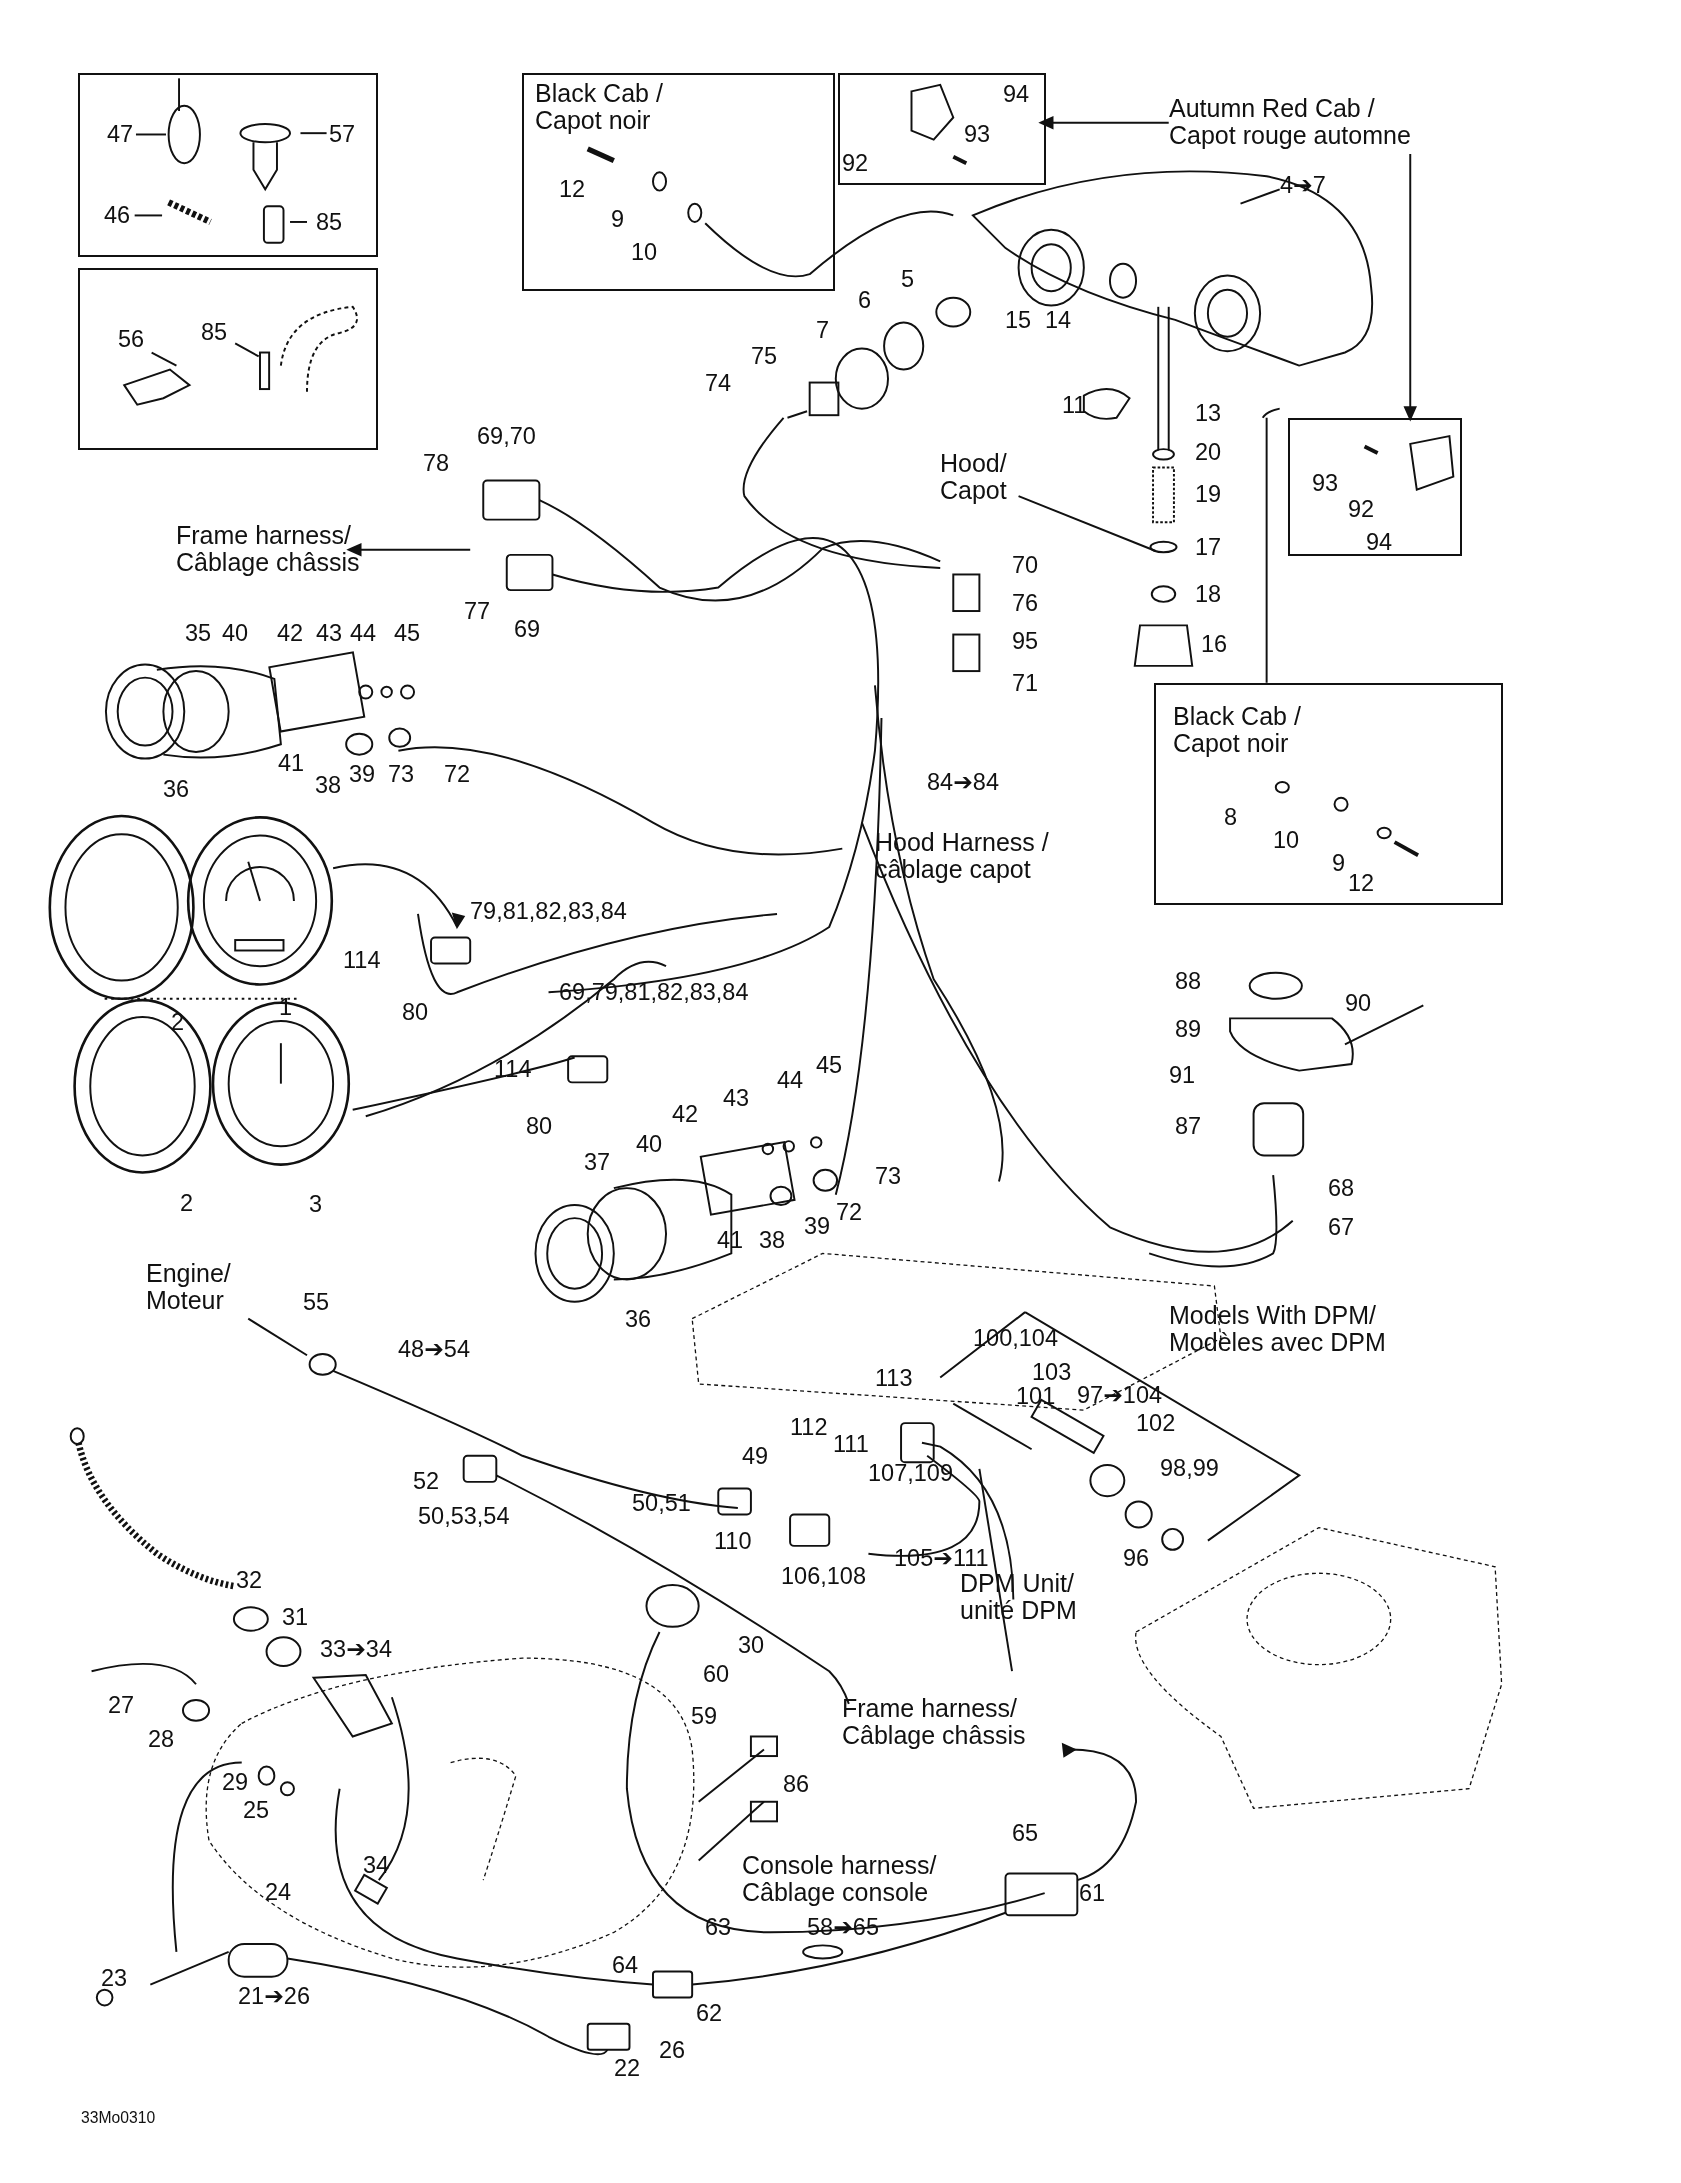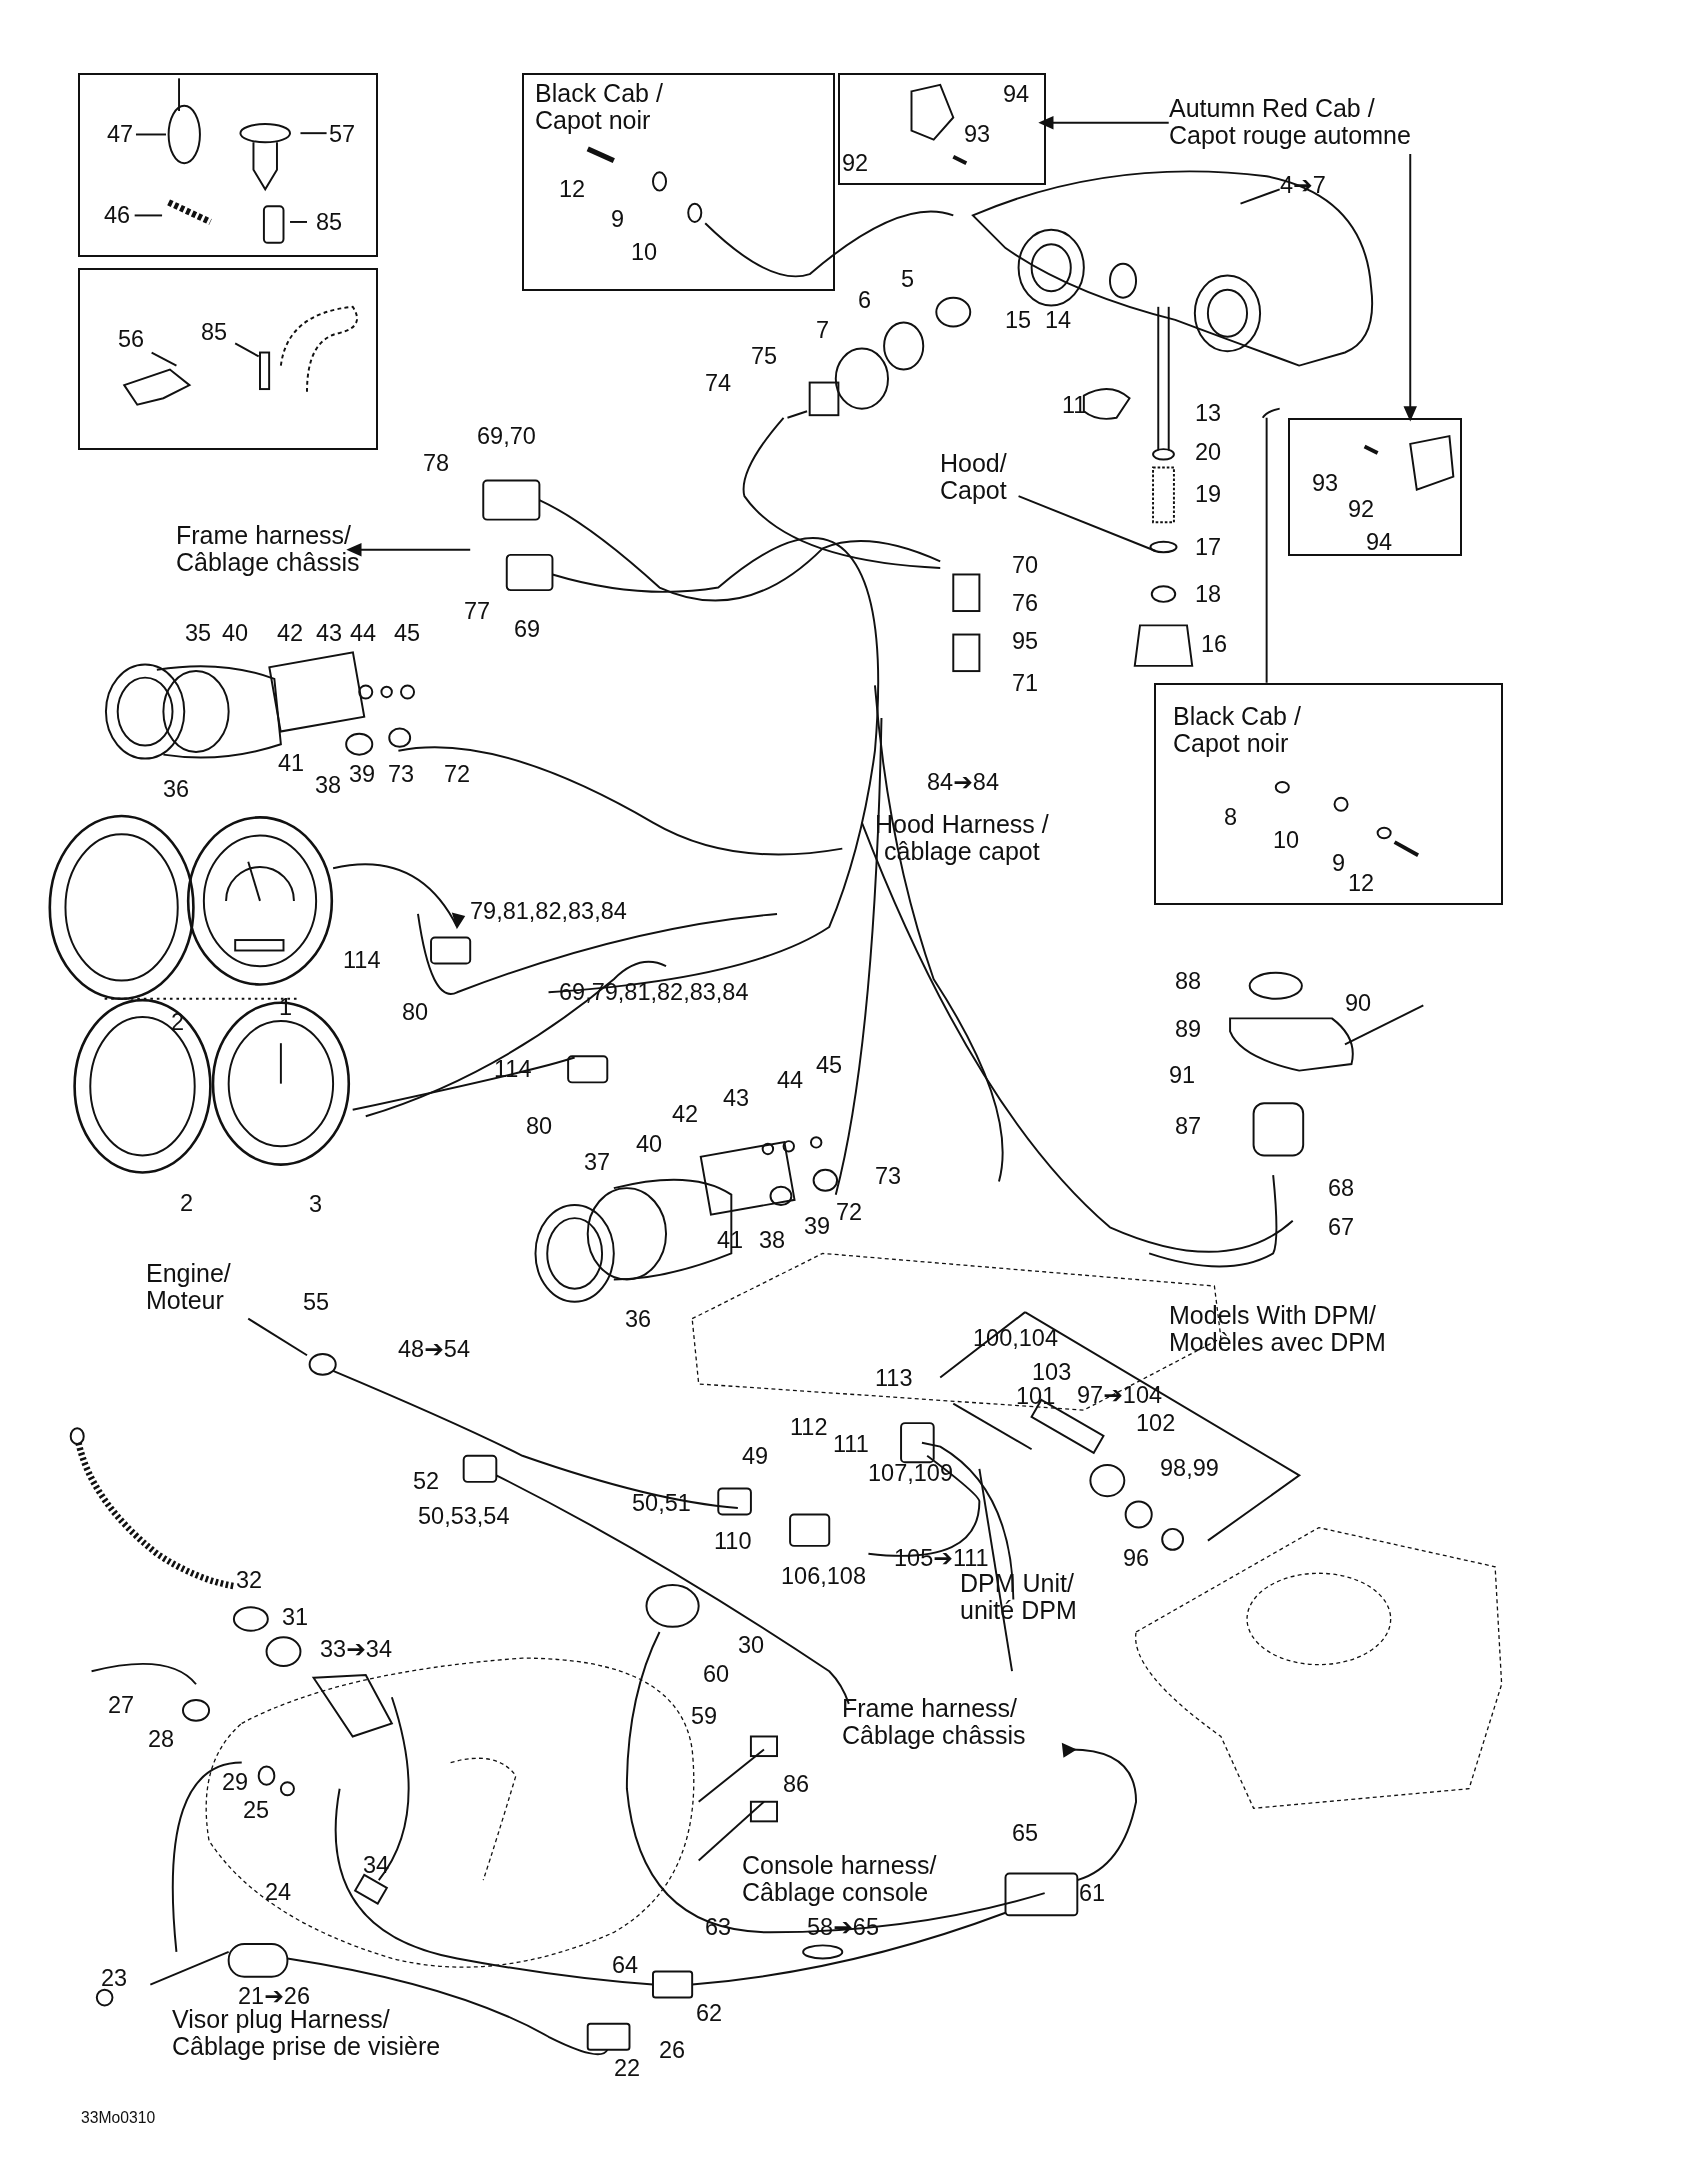--- a/index.html
+++ b/index.html
@@ -218,34 +218,32 @@
   <div class="cap" style="left:535px;top:80px;">Black Cab /
 Capot noir</div>
   <div class="cap" style="left:1169px;top:95px;">Autumn Red Cab /
 Capot rouge automne</div>
   <div class="cap" style="left:940px;top:450px;">Hood/
 Capot</div>
   <div class="cap" style="left:176px;top:522px;">Frame harness/
 Câblage châssis</div>
   <div class="cap" style="left:1173px;top:703px;">Black Cab /
 Capot noir</div>
-  <div class="cap" style="left:875px;top:811px;text-align:center;">Hood Harness /
+  <div class="cap" style="left:875px;top:829px;">Hood Harness /
 câblage capot</div>
   <div class="cap" style="left:146px;top:1260px;">Engine/
 Moteur</div>
   <div class="cap" style="left:1169px;top:1302px;">Models With DPM/
 Modèles avec DPM</div>
   <div class="cap" style="left:960px;top:1570px;">DPM Unit/
 unité DPM</div>
   <div class="cap" style="left:842px;top:1695px;">Frame harness/
 Câblage châssis</div>
   <div class="cap" style="left:742px;top:1852px;">Console harness/
 Câblage console</div>
-  <div class="cap" style="left:172px;top:2006px;">Visor plug Harness/
-Câblage prise de visière</div>
   <div class="code" style="left:81px;top:2109px;">33Mo0310</div>
 
   <div class="lbl" style="left:107px;top:121px;">47</div>
   <div class="lbl" style="left:329px;top:121px;">57</div>
   <div class="lbl" style="left:104px;top:202px;">46</div>
   <div class="lbl" style="left:316px;top:209px;">85</div>
   <div class="lbl" style="left:118px;top:326px;">56</div>
   <div class="lbl" style="left:201px;top:319px;">85</div>
 
   <div class="lbl" style="left:559px;top:176px;">12</div>

